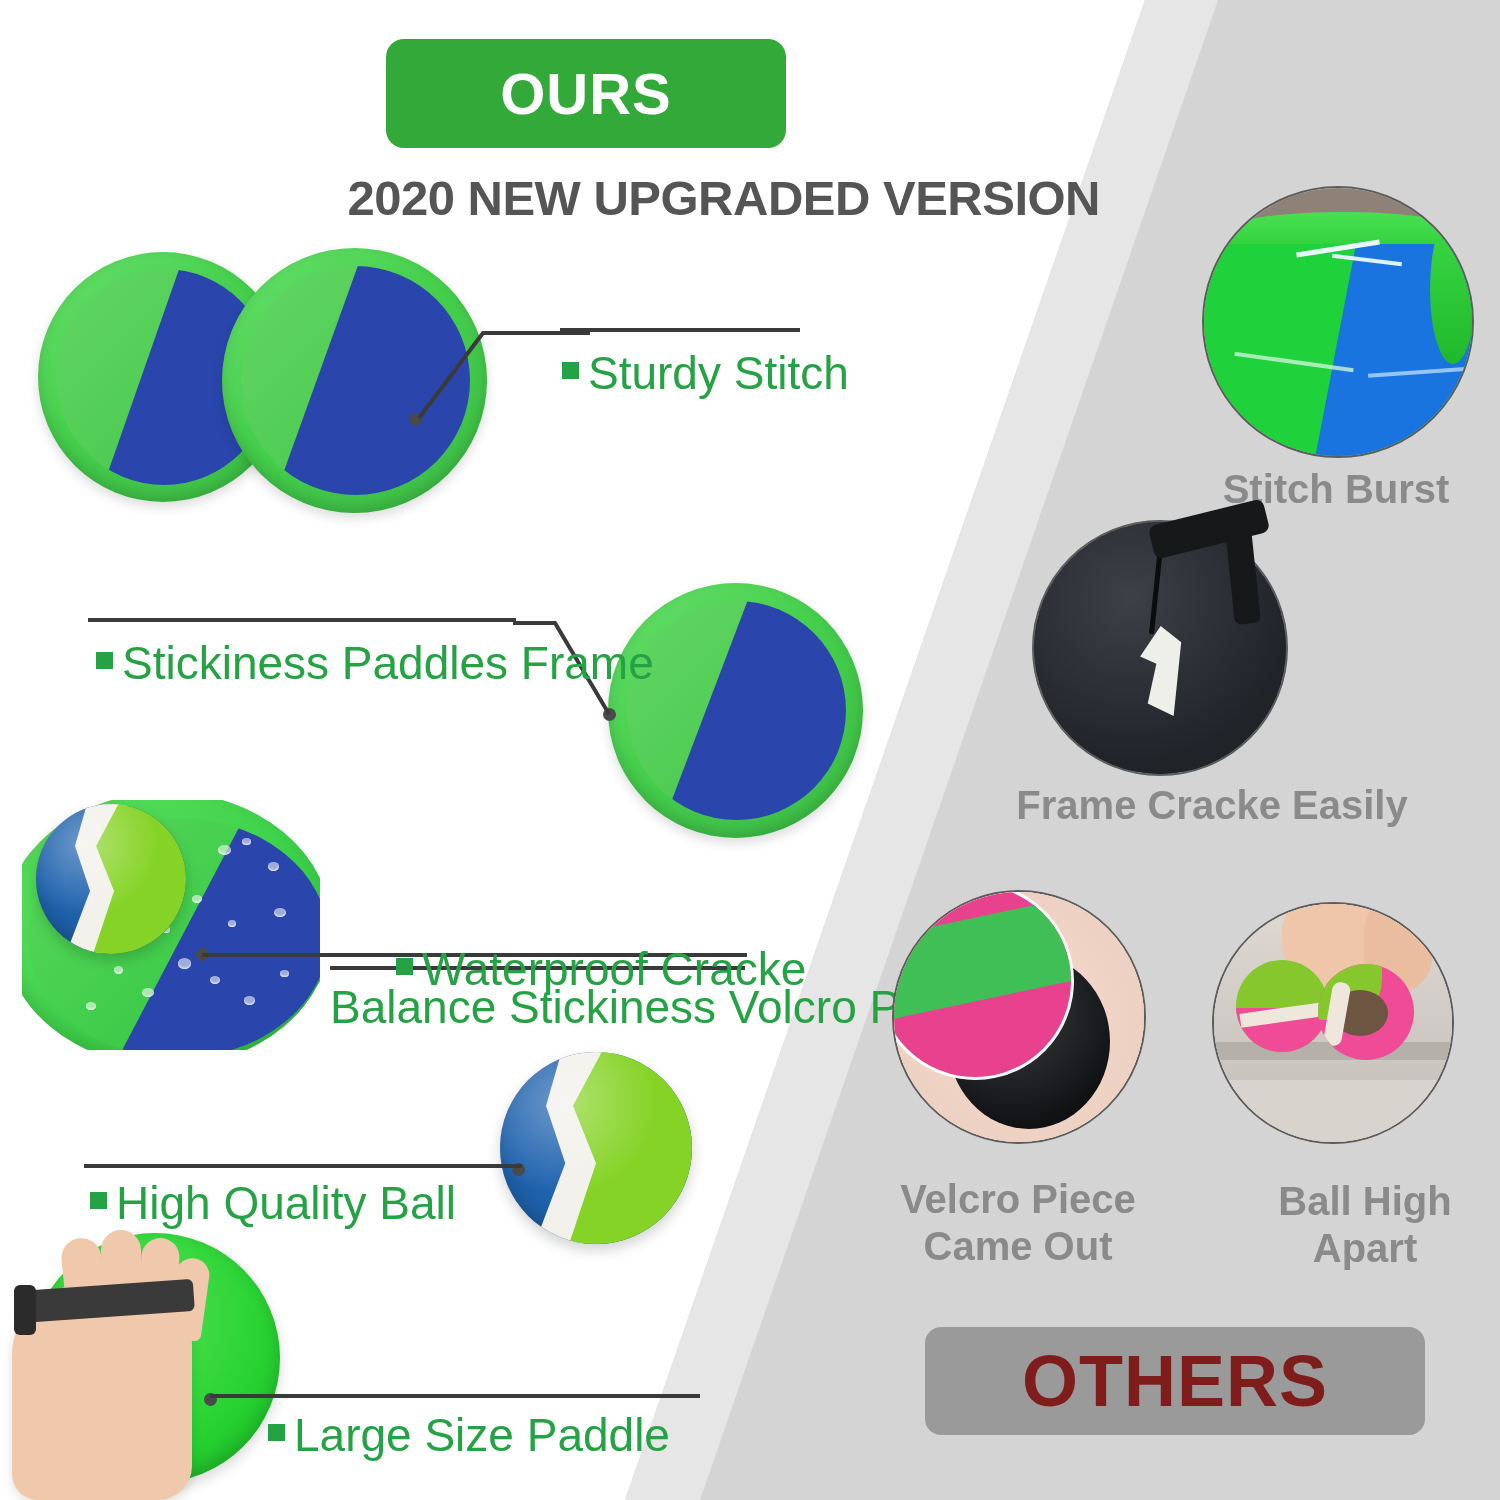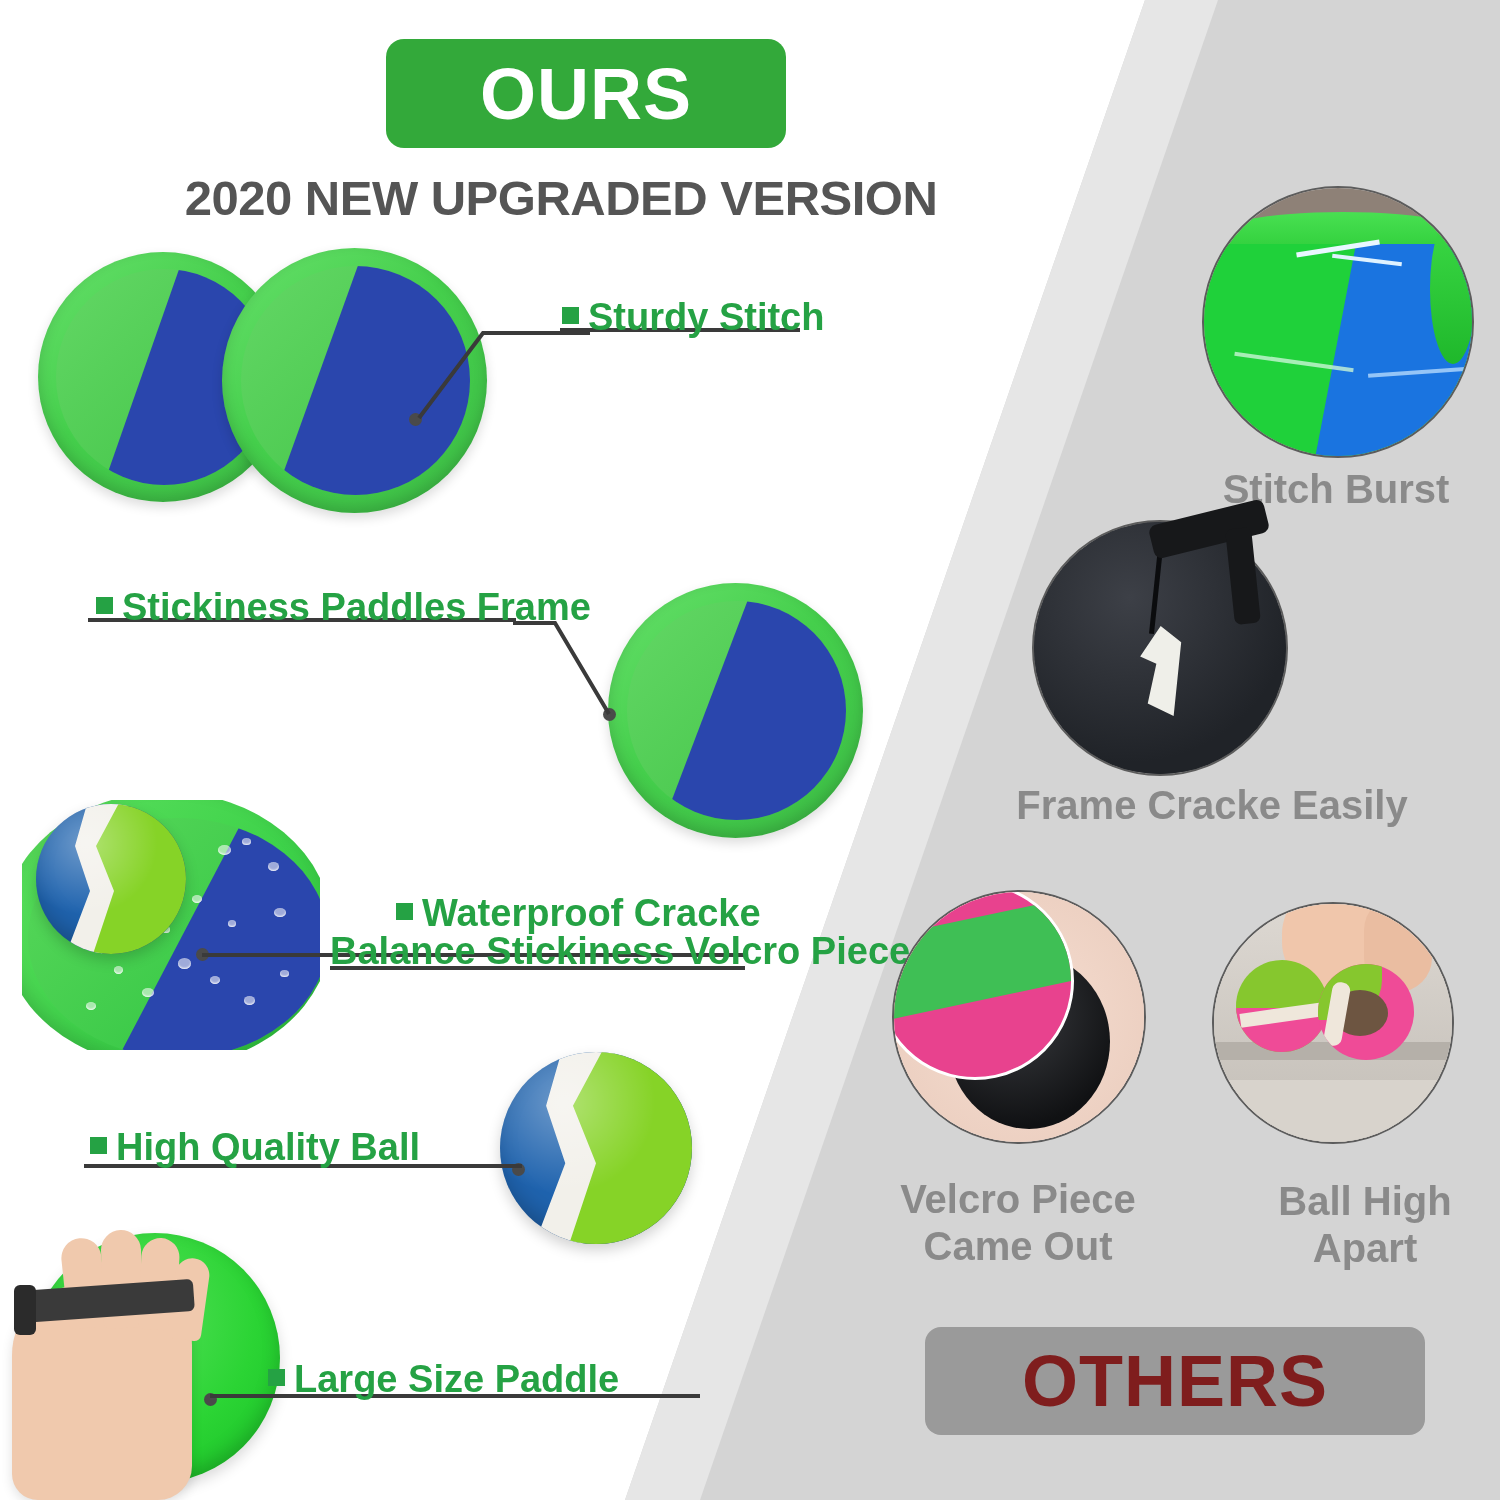--- a/index.html
+++ b/index.html
@@ -24,43 +24,43 @@
     clip-path:polygon(1145px 0, 1218px 0, 700px 1500px, 625px 1500px);
   }
 
   
   .ours-badge{
     position:absolute;left:386px;top:39px;width:400px;height:109px;
     background:#33a93a;border-radius:18px;
     display:flex;align-items:center;justify-content:center;
   }
   .ours-badge span{
-    color:#ffffff;font-size:72px;font-weight:bold;letter-spacing:1px;line-height:1;
+    color:#ffffff;font-size:58px;font-weight:bold;letter-spacing:1px;line-height:1;
   }
   .ours-sub{
-    position:absolute;left:11px;top:170px;width:1100px;text-align:center;
+    position:absolute;left:0;top:170px;width:1100px;text-align:right;
     color:#555555;font-size:49px;font-weight:bold;letter-spacing:-0.5px;
   }
 
   
   .others-badge{
     position:absolute;left:925px;top:1327px;width:500px;height:108px;
     background:#9a9a9a;border-radius:16px;
     display:flex;align-items:center;justify-content:center;
   }
   .others-badge span{
     color:#7f1d1d;font-size:72px;font-weight:bold;letter-spacing:1px;line-height:1;
   }
   .others-sub{
     position:absolute;left:905px;top:1443px;width:540px;text-align:center;
     color:#6e6e6e;font-size:43px;font-weight:bold;letter-spacing:-0.5px;
   }
 
   
-  .callout{position:absolute;color:#25a244;font-weight:bold;font-size:38px;white-space:nowrap;}
+  .callout{position:absolute;color:#25a244;font-weight:normal;font-size:46px;white-space:nowrap;margin-top:48px;}
   .callout .bullet{
     display:inline-block;width:17px;height:17px;background:#25a244;
     vertical-align:middle;margin-right:9px;margin-bottom:5px;
   }
   .callout .txt{vertical-align:middle;}
   .rule{position:absolute;height:4px;background:#3a3a3a;}
   .leader{position:absolute;}
   .dot{position:absolute;width:13px;height:13px;border-radius:50%;background:#4a4a4a;}
 
   

